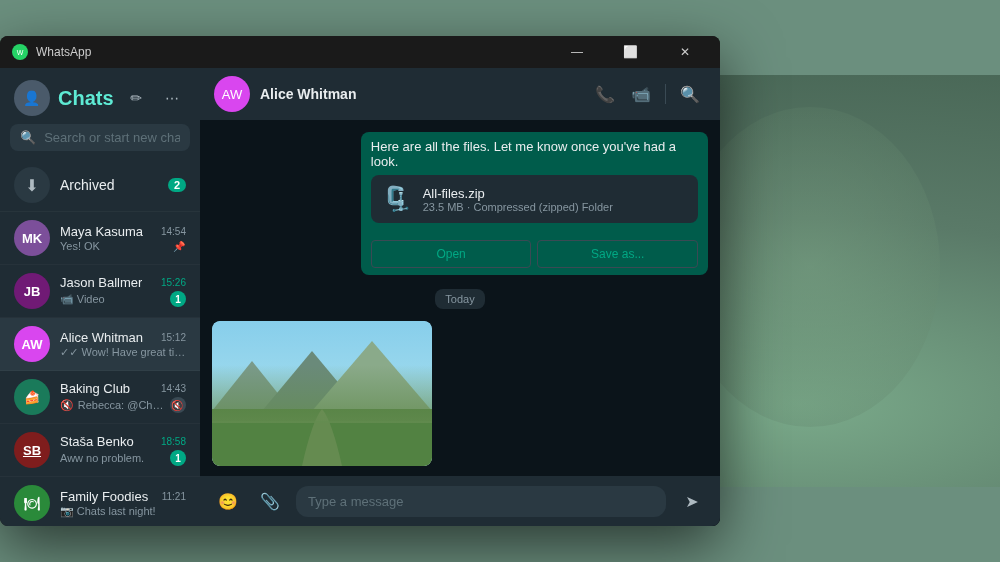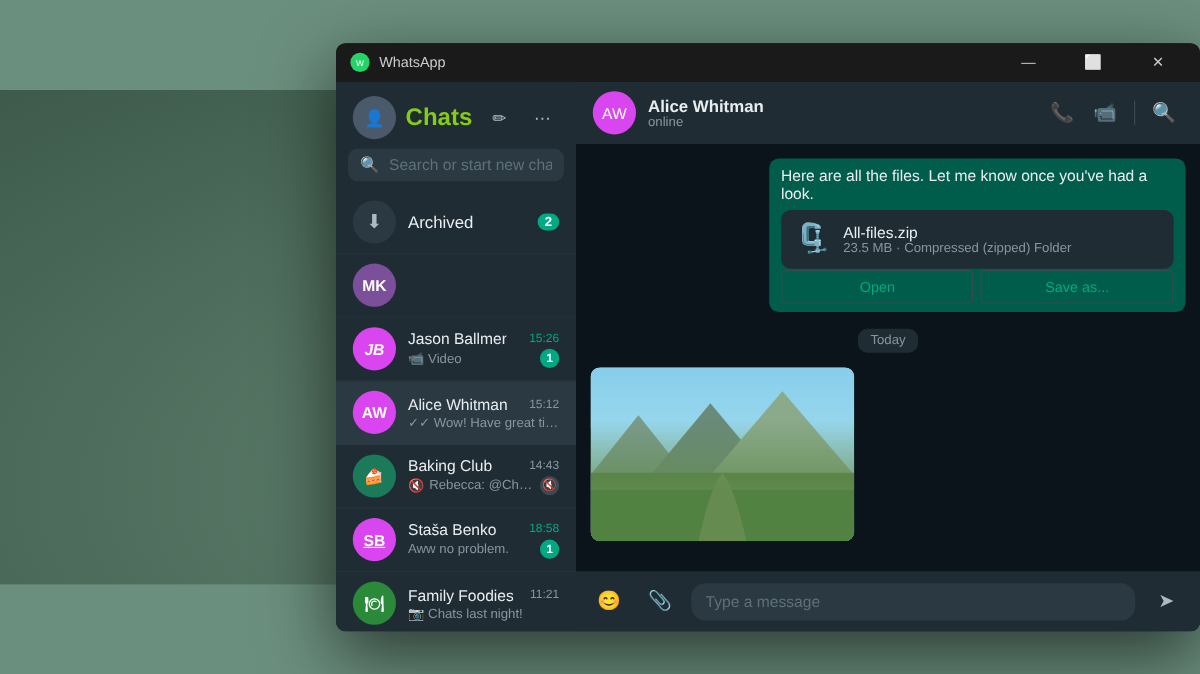--- a/index.html
+++ b/index.html
@@ -6,21 +6,21 @@
     body {
       width: 1000px; height: 562px; overflow: hidden;
       background: #6b8f7e;
       display: flex; align-items: center; justify-content: center;
       font-family: 'Segoe UI', Arial, sans-serif;
     }
     .desktop-bg {
       width: 1000px; height: 412px;
       background: radial-gradient(ellipse at 80% 80%, #7aaa8a 0%, #5a7a68 40%, #3d5a4a 100%);
       position: relative;
-      display: flex; align-items: center; justify-content: flex-end;
+      display: flex; align-items: center; justify-content: flex-start;
     }
     
     .bg-shape {
       position: absolute;
       right: 60px; bottom: 60px;
       width: 260px; height: 320px;
       border-radius: 50%;
       background: radial-gradient(circle, rgba(120,160,130,0.5) 0%, rgba(80,110,90,0.2) 100%);
     }
     .app-window {
@@ -79,21 +79,21 @@
     }
     .user-avatar {
       width: 36px; height: 36px; border-radius: 50%;
       background: #4a5a6a;
       flex-shrink: 0;
       overflow: hidden;
       display: flex; align-items: center; justify-content: center;
       font-size: 14px; color: #ccc;
     }
     .sidebar-title {
-      font-size: 20px; font-weight: 700; color: #84cc16;
+      font-size: 20px; font-weight: 700; color: #5eead4;
       flex: 1;
     }
     .icon-btn {
       width: 28px; height: 28px;
       border-radius: 50%;
       display: flex; align-items: center; justify-content: center;
       cursor: pointer; color: #aebac1;
       font-size: 14px;
     }
     .search-bar {
@@ -262,21 +262,21 @@
       padding: 10px 12px; margin-top: 6px;
       display: flex; align-items: center; gap: 10px;
     }
     .file-icon {
       font-size: 24px;
     }
     .file-info { flex: 1; }
     .file-name { font-size: 13px; color: #e9edef; font-weight: 400; }
     .file-size { font-size: 11px; color: #8696a0; }
     .file-actions {
-      display: flex; gap: 6px; margin-top: 1px;
+      display: flex; gap: 6px; margin-top: 17px;
     }
     .file-btn {
       flex: 1; padding: 6px;
       background: transparent;
       border: 1px solid #3a4a54;
       border-radius: 4px;
       color: #00a884; font-size: 12px;
       cursor: pointer; text-align: center;
     }
     
@@ -329,24 +329,24 @@
     }
     .input-field::placeholder { color: #5e7078; }
     .send-btn {
       width: 32px; height: 32px;
       border-radius: 50%;
       display: flex; align-items: center; justify-content: center;
       cursor: pointer; color: #aebac1; font-size: 16px;
     }
     
     .av-maya { background: #7c4f9a; }
-    .av-jason { background: #d946ef; font-style: italic; }
+    .av-jason { background: #701a75; }
     .av-alice { background: #d946ef; }
     .av-baking { background: #1a7a5a; }
-    .av-stasa { background: #d946ef; text-decoration: underline; }
+    .av-stasa { background: #7f1d1d; text-decoration: underline; }
     .av-family { background: #2a8a3a; }
     
     .pin-icon { color: #8696a0; font-size: 10px; }
   </style>
 </head>
 <body>
 
 <div class="desktop-bg">
   <div class="bg-shape"></div>
 
@@ -395,20 +395,30 @@
         <div class="archived-row">
           <div class="archived-icon">⬇</div>
           <span class="archived-label">Archived</span>
           <span class="archived-badge">2</span>
         </div>
 
         <div class="chat-list">
 
           <div class="chat-item">
             <div class="chat-avatar av-maya">MK</div>
+            <div class="chat-info">
+              <div class="chat-name-row">
+                <span class="chat-name">Maya Kasuma</span>
+                <span class="chat-time">14:54</span>
+              </div>
+              <div class="chat-preview-row">
+                <span class="chat-preview">Yes! OK</span>
+                <span class="pin-icon">📌</span>
+              </div>
+            </div>
           </div>
 
           <div class="chat-item">
             <div class="chat-avatar av-jason">JB</div>
             <div class="chat-info">
               <div class="chat-name-row">
                 <span class="chat-name">Jason Ballmer</span>
                 <span class="chat-time" style="color:#00a884;">15:26</span>
               </div>
               <div class="chat-preview-row">
@@ -475,21 +485,20 @@
 
         </div>
       </div>
 
       <div class="chat-panel">
 
         <div class="chat-header">
           <div class="chat-header-avatar av-alice">AW</div>
           <div class="chat-header-info">
             <div class="chat-header-name">Alice Whitman</div>
-            <div class="chat-header-status">online</div>
           </div>
           <div class="chat-header-actions">
             <div class="header-icon-btn">📞</div>
             <div class="header-icon-btn">📹</div>
             <div class="divider-line"></div>
             <div class="header-icon-btn">🔍</div>
           </div>
         </div>
 
         <div class="messages-area">

